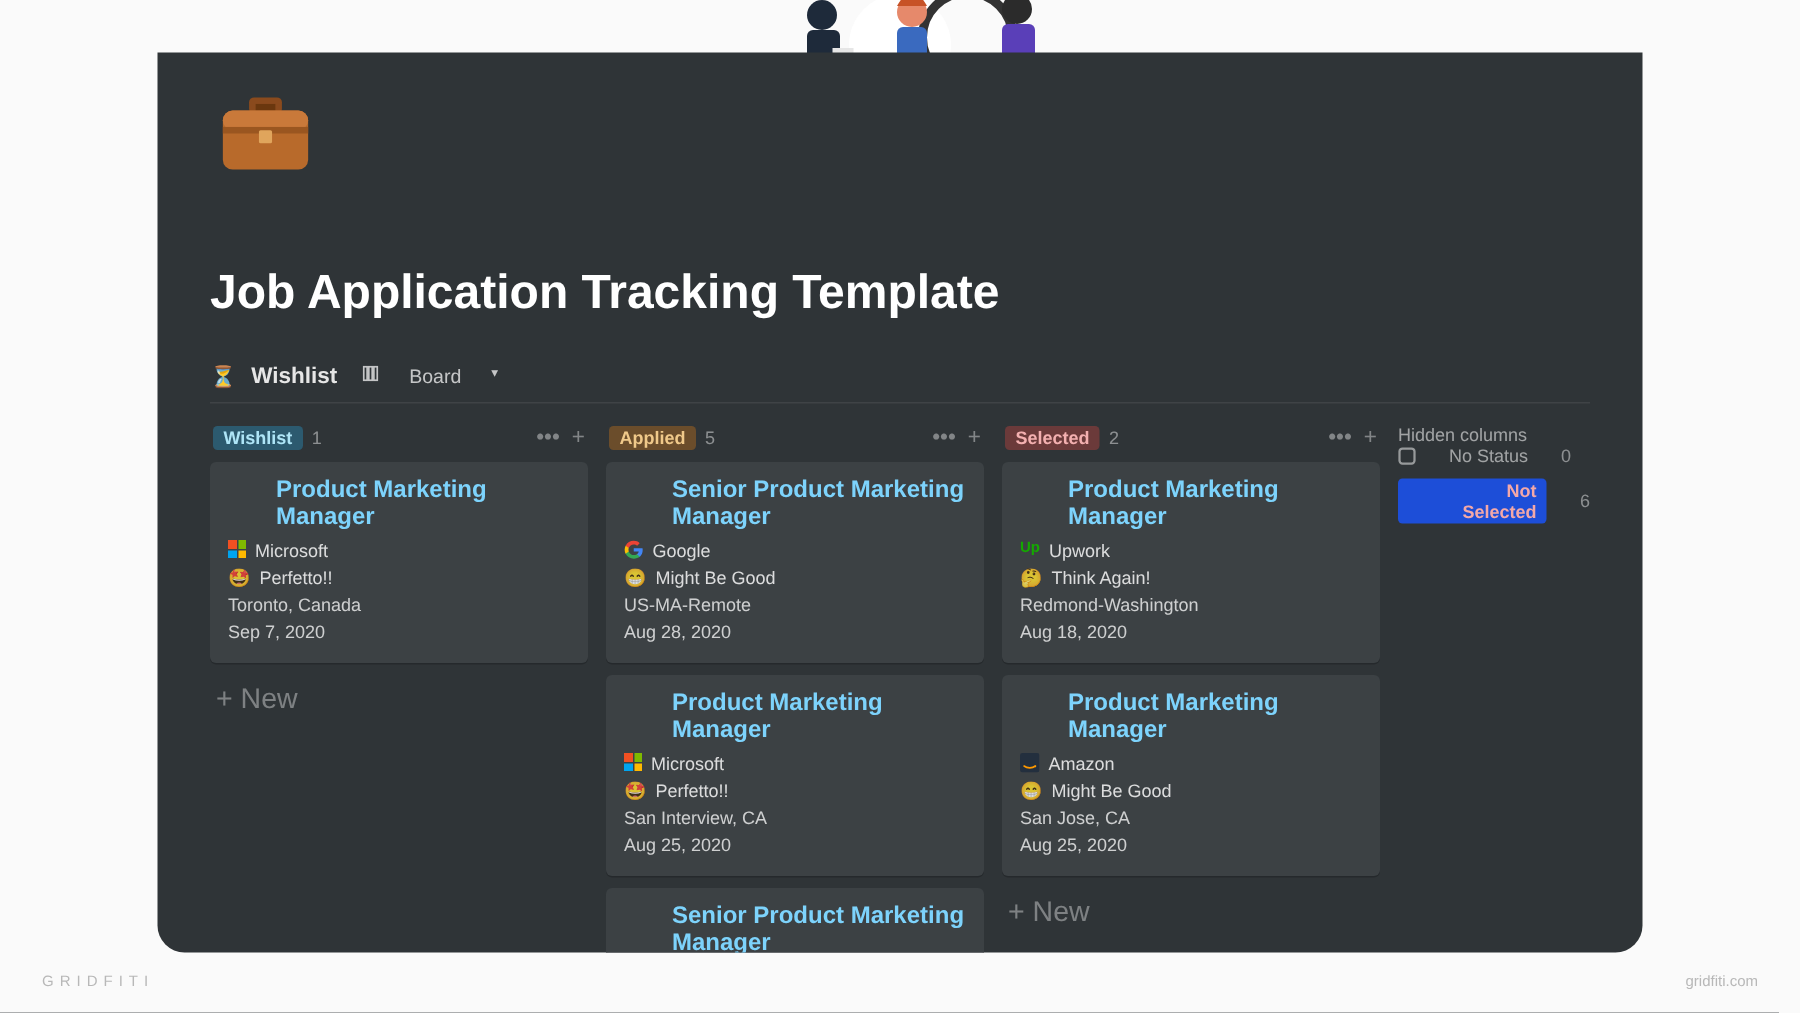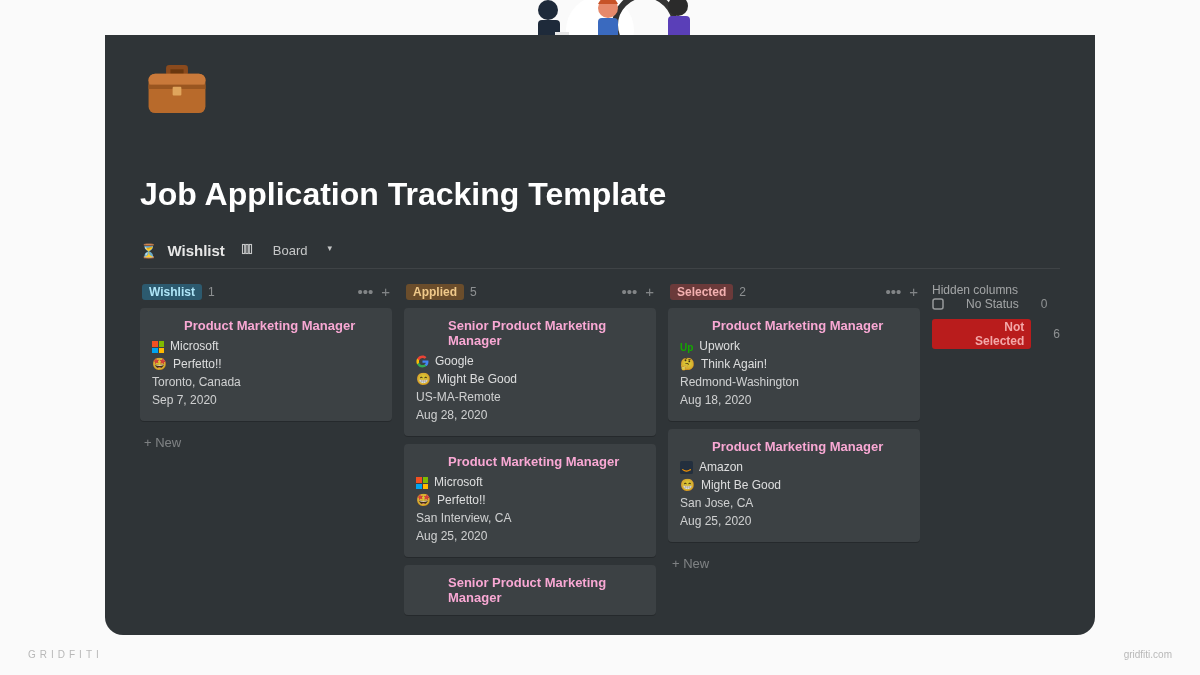--- a/index.html
+++ b/index.html
@@ -117,38 +117,38 @@
   .card {
     background: #3c4144;
     border-radius: 4px;
     padding: 10px 12px;
     margin-bottom: 8px;
     font-size: 12px;
     box-shadow: 0 1px 0 rgba(0,0,0,0.2);
   }
   .card-title {
     font-weight: 600;
-    font-size: 13px;
-    color: #f9a8d4;
+    font-size: 16px;
+    color: #7dd3fc;
     margin-bottom: 6px;
     padding-left: 32px;
   }
   .card-line {
     display: flex;
-    align-items: flex-end;
+    align-items: flex-start;
     gap: 6px;
     margin-bottom: 4px;
     color: rgba(255,255,255,0.82);
   }
   .card .muted { color: rgba(255,255,255,0.75); }
   .emoji { font-size: 12px; }
 
   .new-row {
     color: rgba(255,255,255,0.38);
-    font-size: 13px;
+    font-size: 19px;
     padding: 6px 4px;
     cursor: pointer;
   }
 
   .hidden-col {
     width: 150px;
     font-size: 12px;
     color: rgba(255,255,255,0.55);
     padding-top: 2px;
   }
@@ -158,21 +158,21 @@
     align-items: center;
     gap: 22px;
     margin-bottom: 8px;
   }
   .hc-count { color: rgba(255,255,255,0.45); }
 
   
   .c-wishlist  { background: #2c5a6f; color: #aee5f7; }
   .c-applied   { background: #6b4d2b; color: #f0c98a; }
   .c-interview { background: #6b3a3a; color: #f3b0b0; }
-  .c-notsel    { background: #b91c1c; color: #f3a8a8; padding-left: 28px; }
+  .c-notsel    { background: #1d4ed8; color: #f3a8a8; padding-left: 28px; }
 
   .footer {
     position: absolute;
     bottom: 15px;
     left: 28px;
     right: 28px;
     display: flex;
     justify-content: space-between;
     font-size: 10px;
     letter-spacing: 4px;

